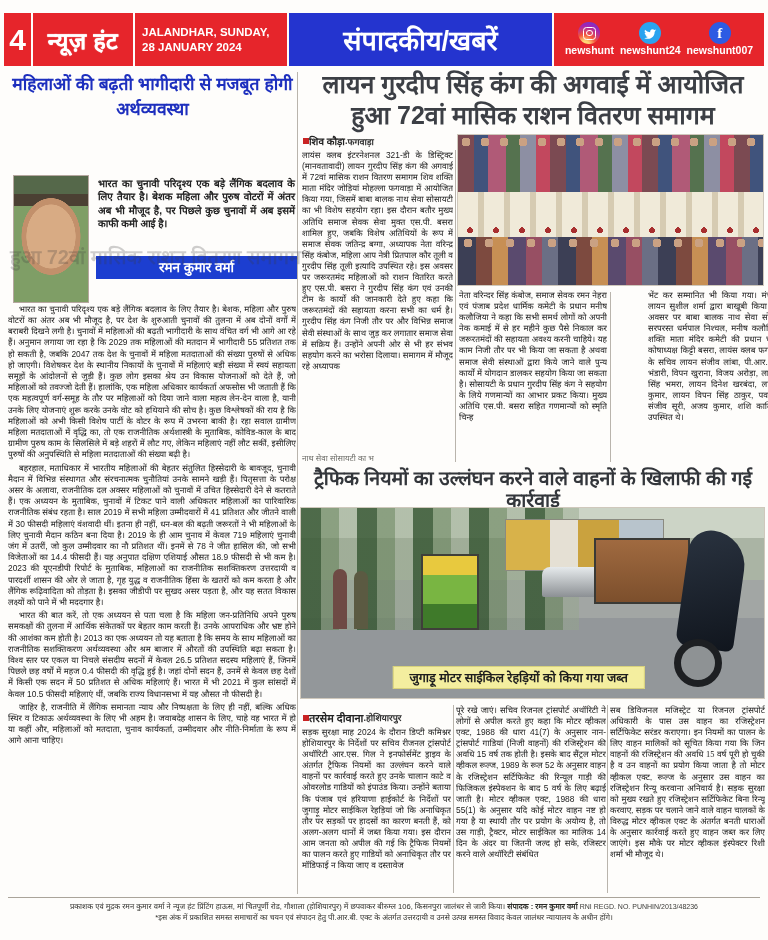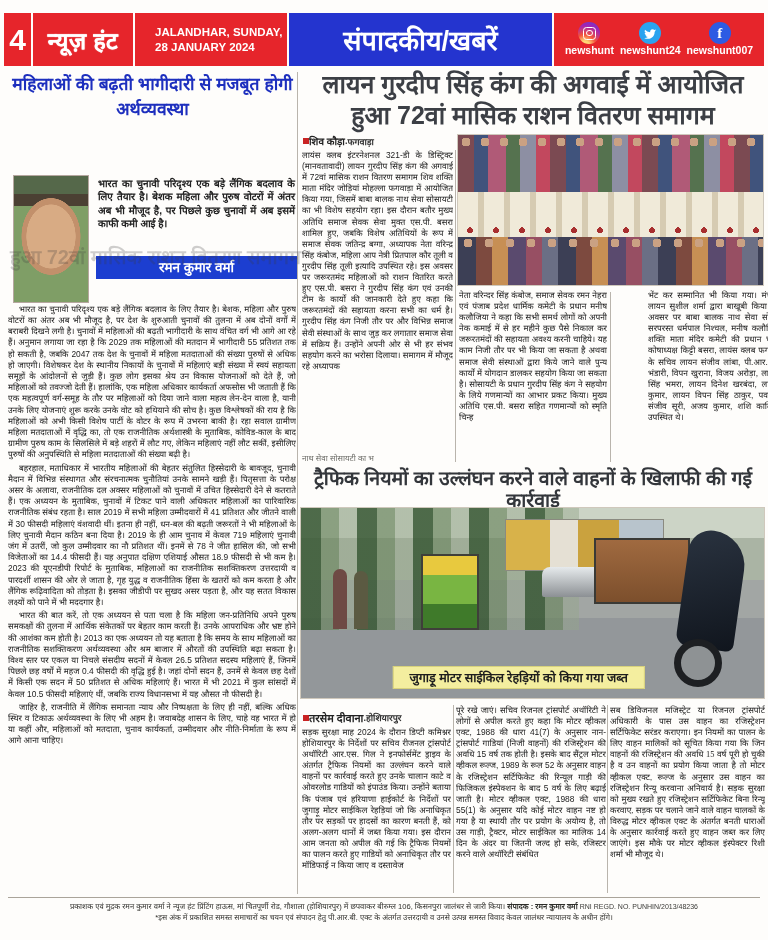--- a/index.html
+++ b/index.html
@@ -3,21 +3,21 @@
 <meta charset="utf-8">
 <style>
   html,body{margin:0;padding:0;background:#e9e7e2;}
   .page{position:relative;width:768px;height:940px;background:#fefdfb;margin:0 auto;
         font-family:"Liberation Sans",sans-serif;overflow:hidden;color:#1c1c1c;}
   
   .hdr{position:absolute;top:13px;left:4px;right:4px;height:53px;display:flex;gap:2px;}
   .hbox{background:#e6252b;color:#fff;display:flex;align-items:center;justify-content:center;}
   .h-num{width:27px;font-size:30px;font-weight:bold;}
   .h-logo{width:100px;font-size:23px;font-weight:bold;letter-spacing:.5px;text-shadow:0 0 1px #fff;}
-  .h-date{width:152px;font-size:11.5px;font-weight:bold;line-height:1.25;justify-content:flex-start;padding-left:20px;box-sizing:border-box;}
+  .h-date{width:152px;font-size:11.5px;font-weight:bold;line-height:1.25;justify-content:flex-start;padding-left:7px;box-sizing:border-box;}
   .h-sec{flex:1;background:#2434cf;font-size:27px;font-weight:bold;}
   .h-soc{width:210px;gap:6px;padding:2px 4px;box-sizing:border-box;}
   .soc{display:flex;flex-direction:column;align-items:center;justify-content:center;font-size:10.5px;font-weight:bold;line-height:1.1;}
   .circ{width:22px;height:22px;border-radius:50%;display:flex;align-items:center;justify-content:center;margin-bottom:1px;}
   .ig{background:radial-gradient(circle at 30% 110%,#ffd776 0 18%,#f4533c 35%,#c families 0,#a224b5 70%,#5342d6 100%);background:radial-gradient(circle at 30% 110%,#ffd776 0 18%,#f4533c 40%,#a224b5 72%,#5342d6 100%);}
   .ig-frame{width:11px;height:11px;border:1.6px solid #fff;border-radius:3.5px;position:relative;}
   .ig-frame::after{content:"";position:absolute;left:2.2px;top:2.2px;width:4.5px;height:4.5px;border:1.4px solid #fff;border-radius:50%;}
   .tw{background:#2aa3ef;}
   .fb{background:#2d5be3;font-weight:bold;color:#fff;font-size:15px;font-family:"Liberation Serif",serif;}
   

